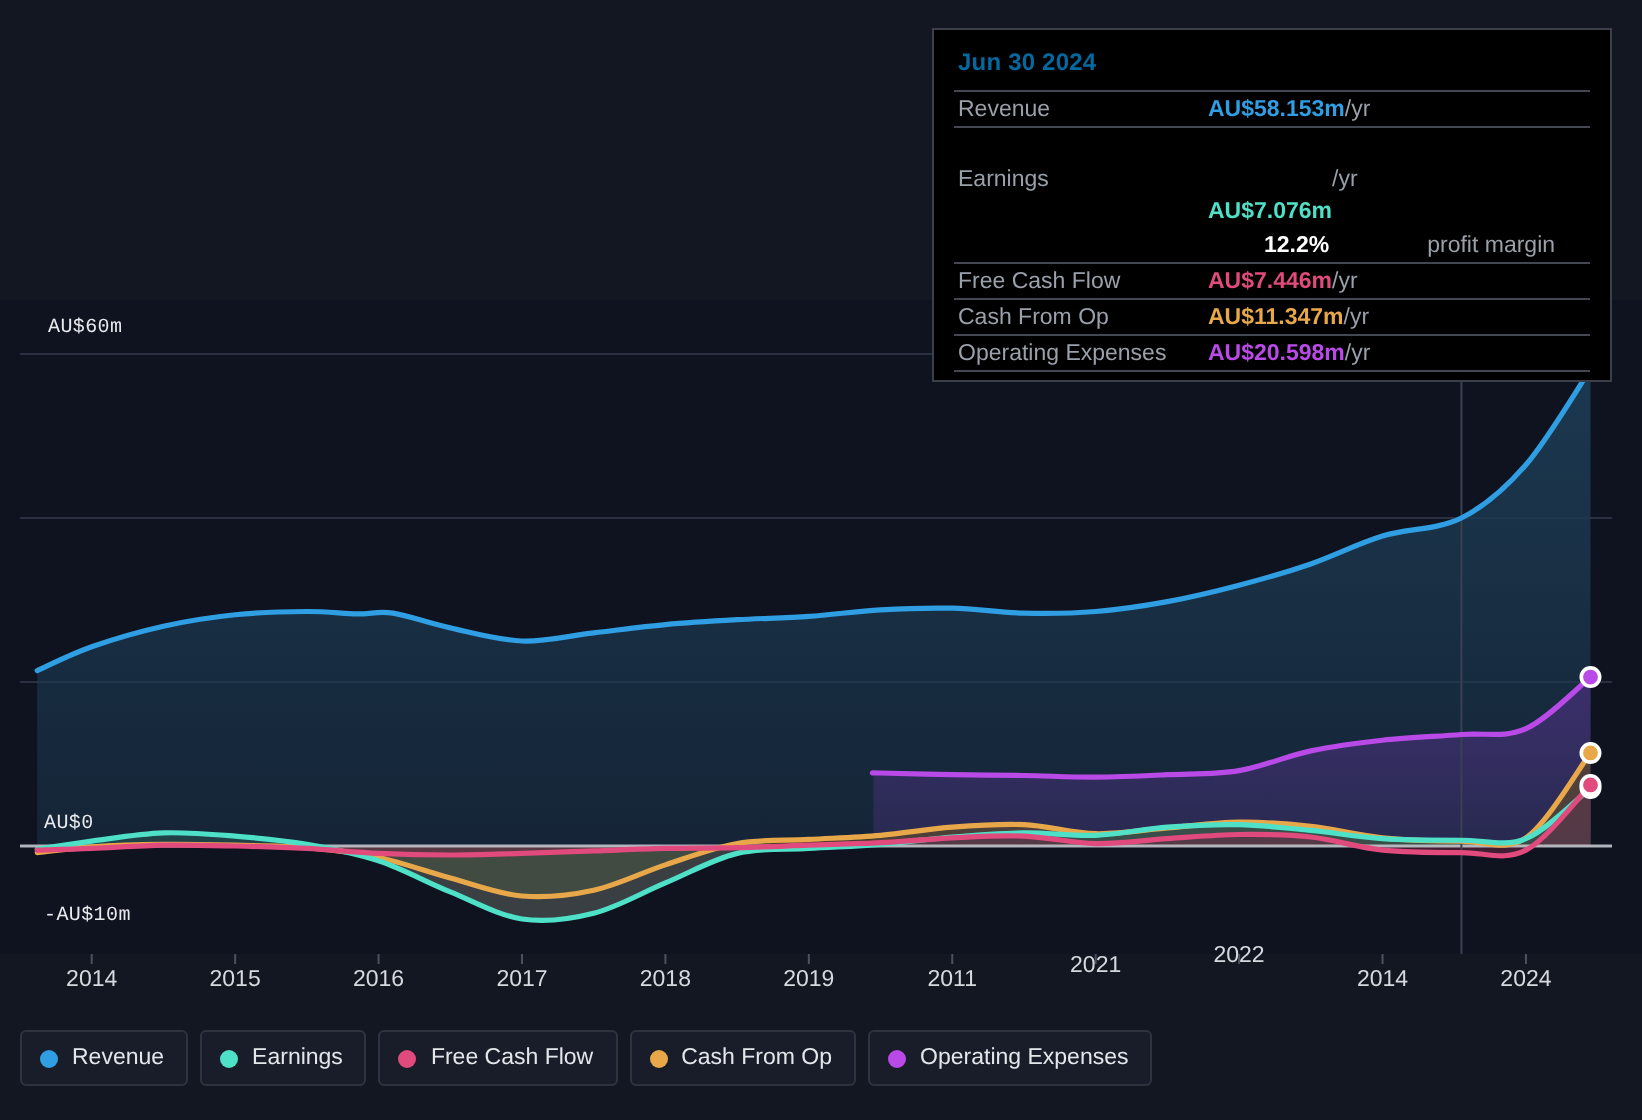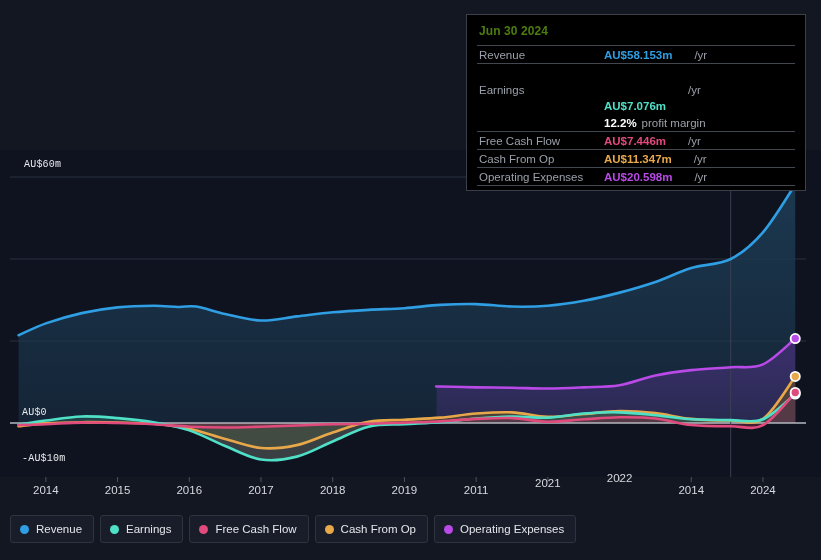--- a/index.html
+++ b/index.html
@@ -25,33 +25,33 @@
     text-align: left; transform: translateX(-50%); white-space: nowrap;
   }
 
   
   #tooltip {
     position: absolute; left: 466px; top: 14px; width: 340px;
     background: #000000; border: 1px solid #3b3f49;
     padding: 8px 10px 4px 10px;
   }
   #tooltip .tt-date {
-    color: #4d7c0f; font-size: 12px; font-weight: bold;
+    color: #0369a1; font-size: 12px; font-weight: bold;
     padding: 1px 0 7px 2px; letter-spacing: .1px;
   }
   .tt-row {
     display: flex; align-items: center;
     border-top: 1px solid #43474f;
     padding: 3px 2px 2px 2px; min-height: 17px;
   }
-  .tt-row.noline { border-top: none; }
+  .tt-row.noline { border-top: none; gap: 28px; }
   .tt-label { color: #9aa0a9; font-size: 11.5px; width: 125px; flex: 0 0 125px; }
   .tt-val { font-size: 11.5px; font-weight: bold; }
-  .tt-unit { color: #9aa0a9; font-size: 11.5px; font-weight: normal; margin-left: 22px; }
-  .tt-suffix { color: #9aa0a9; font-size: 11.5px; font-weight: normal; margin-left: 5px; }
+  .tt-unit { color: #9aa0a9; font-size: 11.5px; font-weight: normal; margin-left: 0; }
+  .tt-suffix { color: #9aa0a9; font-size: 11.5px; font-weight: normal; margin-left: 21px; }
   .tt-foot { border-top: 1px solid #43474f; height: 0; }
 
   
   #legend {
     position: absolute; left: 10px; top: 515px;
     display: flex; gap: 6px; align-items: center;
   }
   .lg-item {
     display: flex; align-items: center; gap: 7px;
     border: 1px solid #2e3340; border-radius: 3px;

